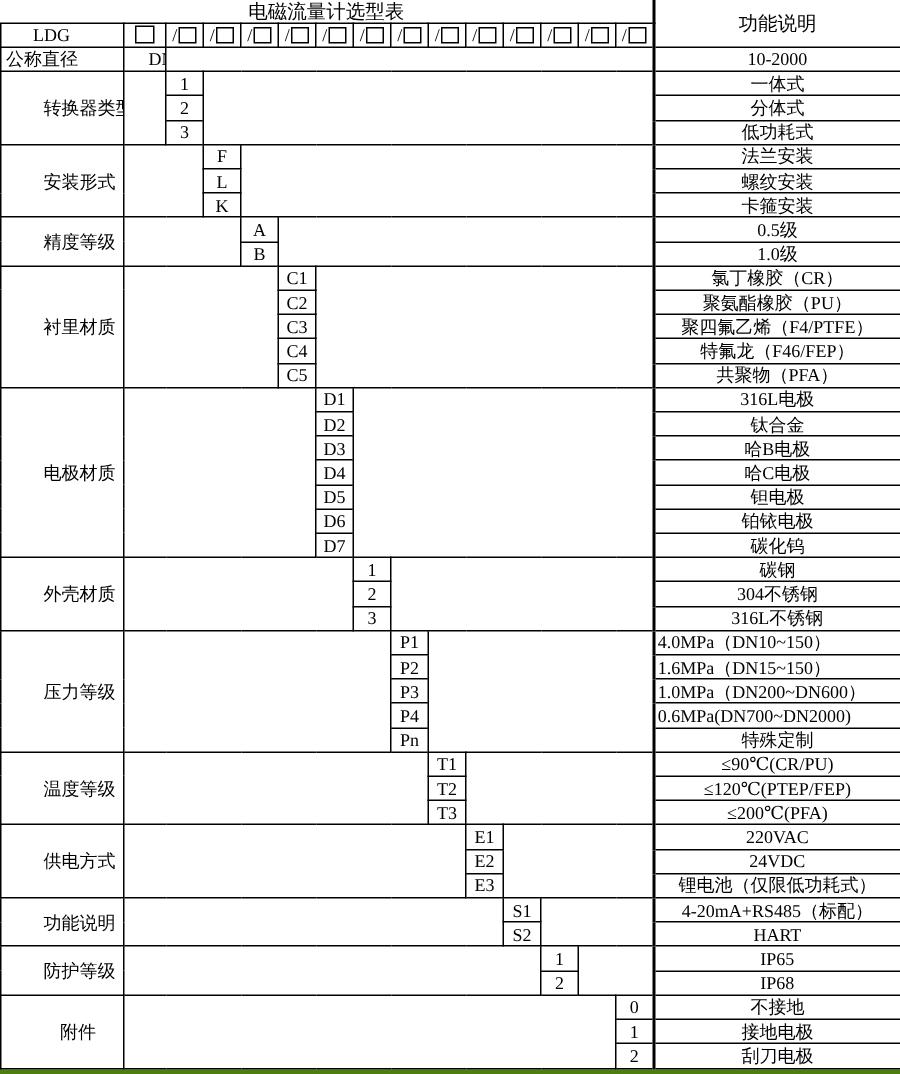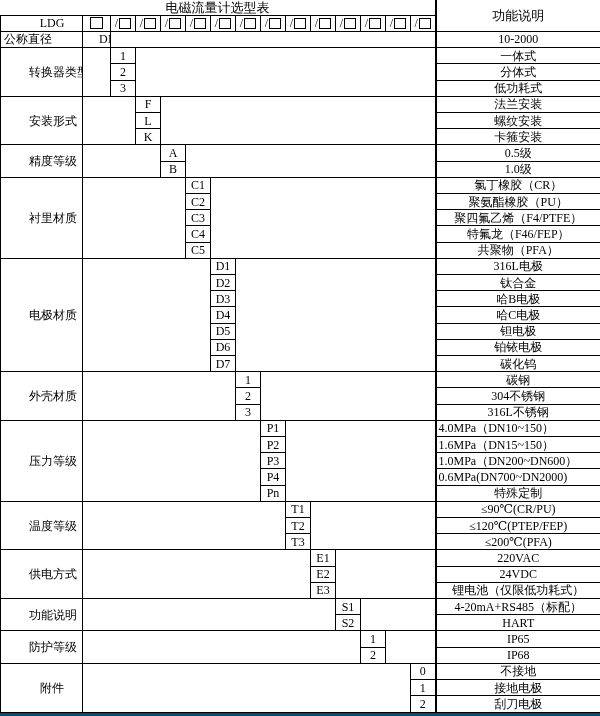--- a/index.html
+++ b/index.html
@@ -1,35 +1,35 @@
 <!DOCTYPE html>
 <html><head>
 <meta charset="utf-8">
 <style>
   html,body{margin:0;padding:0;background:#fff;}
   .page{
     width:600px;height:713px;background:#ffffff;
-    border-bottom:3px solid #0c4a6e;
+    border-bottom:3px solid #4d7c0f;
     font-family:"Liberation Serif","DejaVu Serif",serif;
     color:#000;
   }
   table.sel{
     width:600px;height:713px;
     border-collapse:collapse;table-layout:fixed;
     font-size:12px;line-height:1;
   }
   td{
     border:1px solid #000;
     padding:0;margin:0;
     text-align:center;vertical-align:middle;
     overflow:hidden;white-space:nowrap;
   }
   td.cat{padding-right:7px;padding-left:28px;}
   td.cat-left{text-align:left;padding-left:3px;margin-top:32px;}
-  td.ldg{text-align:center;padding-left:21px;}
+  td.ldg{text-align:left;padding-left:21px;}
   td.code-left{text-align:left;padding-left:16px;}
   td.blank{}
   td.desc{border-left-width:2px;}
   td.desc.left{text-align:left;padding-left:2px;}
   td.title-cell{border-top:none;border-left:none;font-size:13px;}
   td.right-header{border-top:none;border-left-width:2px;font-size:13px;}
   tr.t{height:15px;}
   tr.r{height:16px;}
   .sq{
     display:inline-block;width:10px;height:9px;

